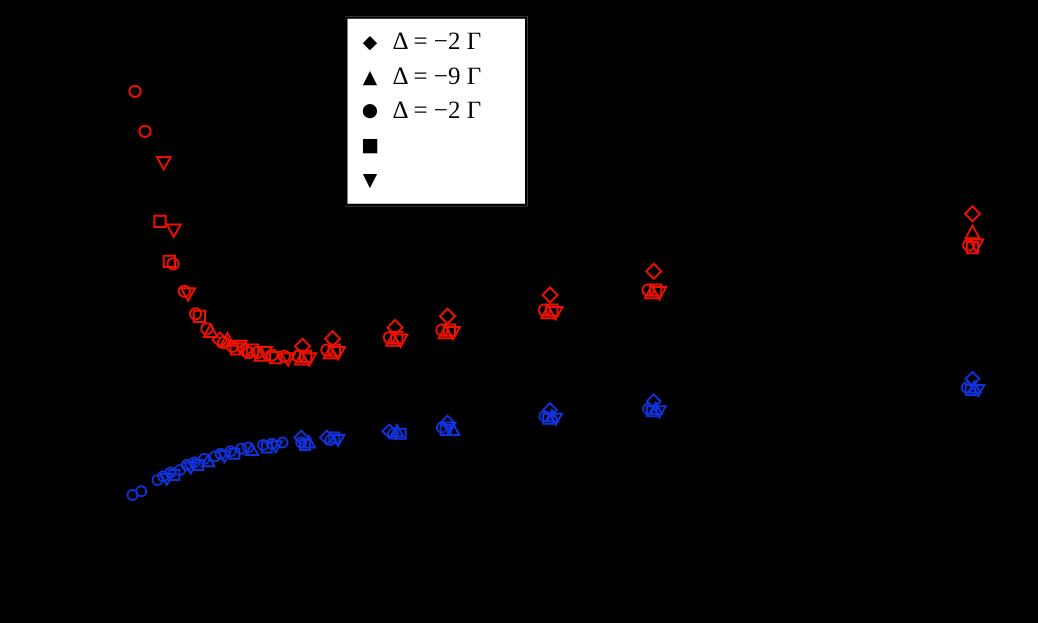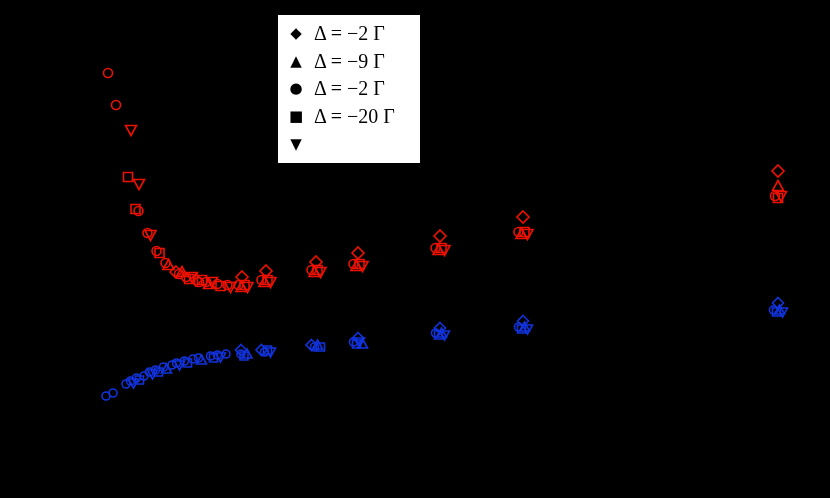--- a/index.html
+++ b/index.html
@@ -159,19 +159,18 @@
     <div class="legend-row">
       <span class="legend-glyph">▲</span>
       <span class="legend-label">Δ = −9 Γ</span>
     </div>
     <div class="legend-row">
       <span class="legend-glyph">●</span>
       <span class="legend-label">Δ = −2 Γ</span>
     </div>
     <div class="legend-row">
       <span class="legend-glyph">■</span>
-      <span class="legend-label">Δ = −20 Γ</span>
     </div>
     <div class="legend-row">
       <span class="legend-glyph">▼</span>
     </div>
   </div>
 </div>
 
 </body></html>

